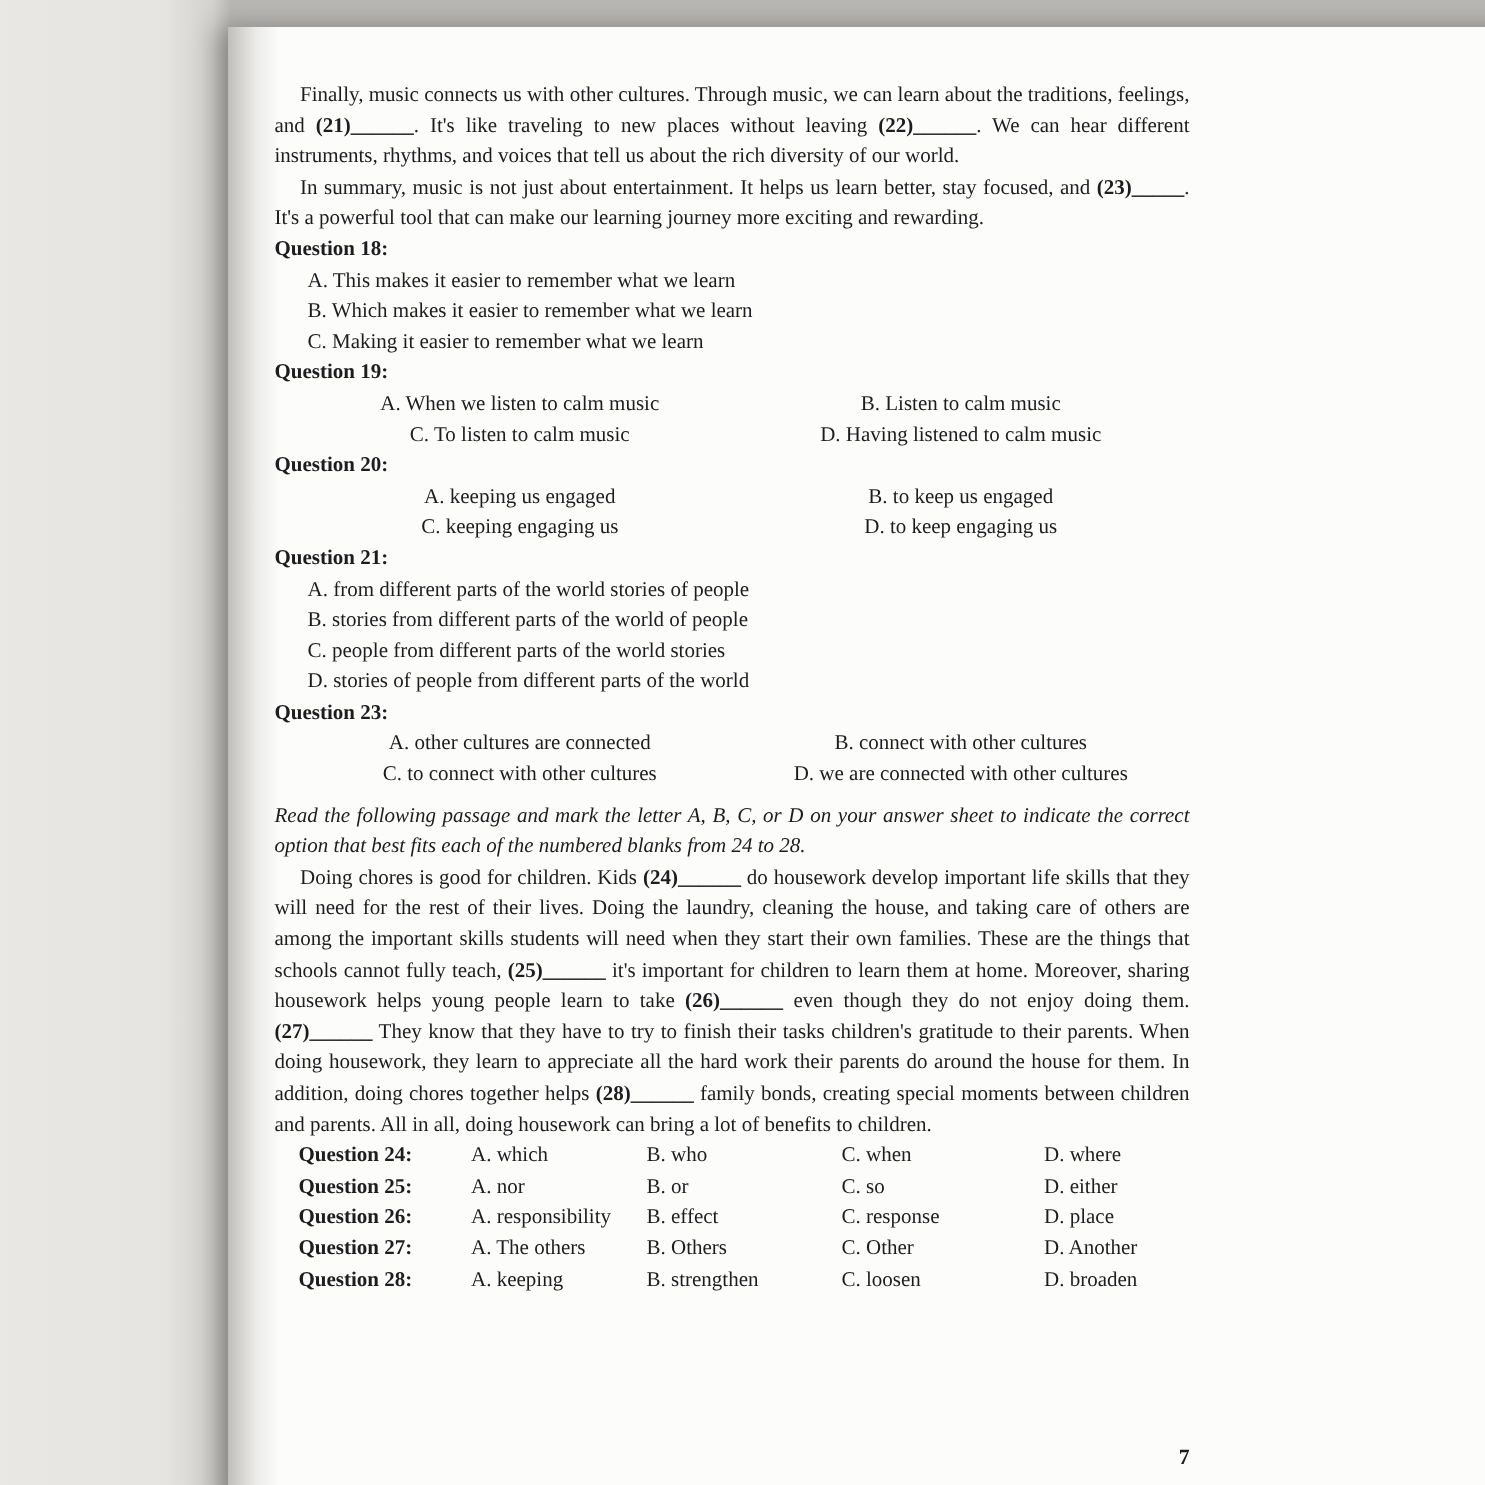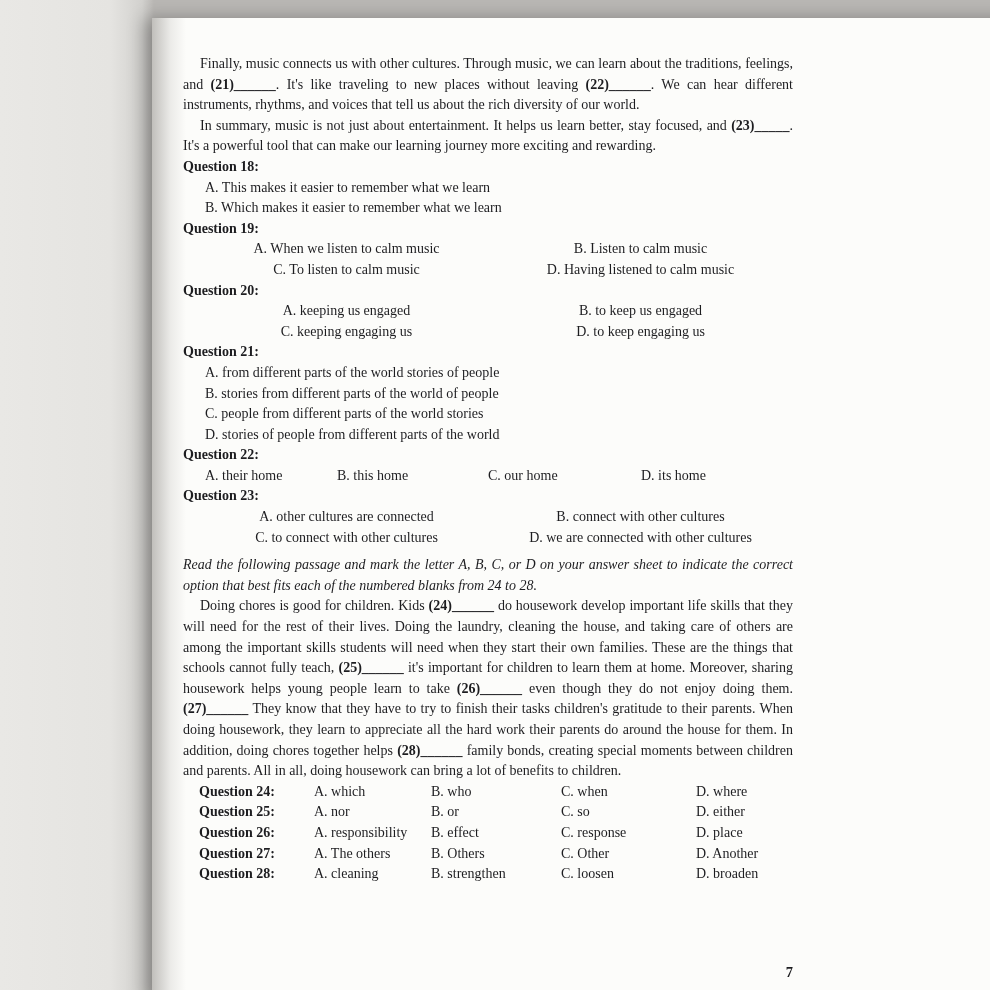--- a/index.html
+++ b/index.html
@@ -84,20 +84,21 @@
 
       <p class="para"><span>Finally, music connects us with other cultures. Through music, we can learn about the traditions, feelings, and </span><span class="b">(21)______</span><span>. It's like traveling to new places without leaving </span><span class="b">(22)______</span><span>. We can hear different instruments, rhythms, and voices that tell us about the rich diversity of our world.</span></p>
 
       <p class="para"><span>In summary, music is not just about entertainment. It helps us learn better, stay focused, and </span><span class="b">(23)_____</span><span>. It's a powerful tool that can make our learning journey more exciting and rewarding.</span></p>
 
       <div class="qblock">
         <div class="qhead">Question 18:</div>
         <div class="opts-list">
           <div class="opt">A. This makes it easier to remember what we learn</div>
           <div class="opt">B. Which makes it easier to remember what we learn</div>
+          <div class="opt">C. Making it easier to remember what we learn</div>
         </div>
       </div>
 
       <div class="qblock">
         <div class="qhead">Question 19:</div>
         <div class="grid2">
           <div class="opt">A. When we listen to calm music</div>
           <div class="opt">B. Listen to calm music</div>
           <div class="opt">C. To listen to calm music</div>
           <div class="opt">D. Having listened to calm music</div>
@@ -117,29 +118,20 @@
       <div class="qblock">
         <div class="qhead">Question 21:</div>
         <div class="opts-list">
           <div class="opt">A. from different parts of the world stories of people</div>
           <div class="opt">B. stories from different parts of the world of people</div>
           <div class="opt">C. people from different parts of the world stories</div>
           <div class="opt">D. stories of people from different parts of the world</div>
         </div>
       </div>
 
-      <div class="qblock">
-        <div class="qhead">Question 22:</div>
-        <div class="grid4">
-          <div class="opt">A. their home</div>
-          <div class="opt">B. this home</div>
-          <div class="opt">C. our home</div>
-          <div class="opt">D. its home</div>
-        </div>
-      </div>
 
       <div class="qblock">
         <div class="qhead">Question 23:</div>
         <div class="grid2">
           <div class="opt">A. other cultures are connected</div>
           <div class="opt">B. connect with other cultures</div>
           <div class="opt">C. to connect with other cultures</div>
           <div class="opt">D. we are connected with other cultures</div>
         </div>
       </div>
@@ -171,21 +163,21 @@
       </div>
       <div class="inlineq">
         <span class="lbl">Question 27:</span>
         <span class="opt">A. The others</span>
         <span class="opt">B. Others</span>
         <span class="opt">C. Other</span>
         <span class="opt">D. Another</span>
       </div>
       <div class="inlineq">
         <span class="lbl">Question 28:</span>
-        <span class="opt">A. cleaning</span>
+        <span class="opt">A. keeping</span>
         <span class="opt">B. strengthen</span>
         <span class="opt">C. loosen</span>
         <span class="opt">D. broaden</span>
       </div>
 
     </div>
 
     <div class="pagenum">7</div>
   </div>
 </div>

